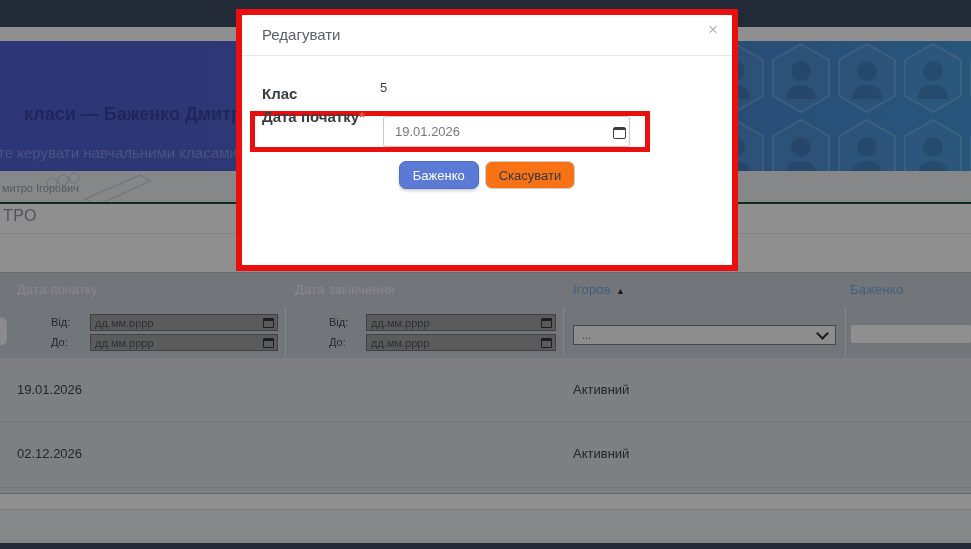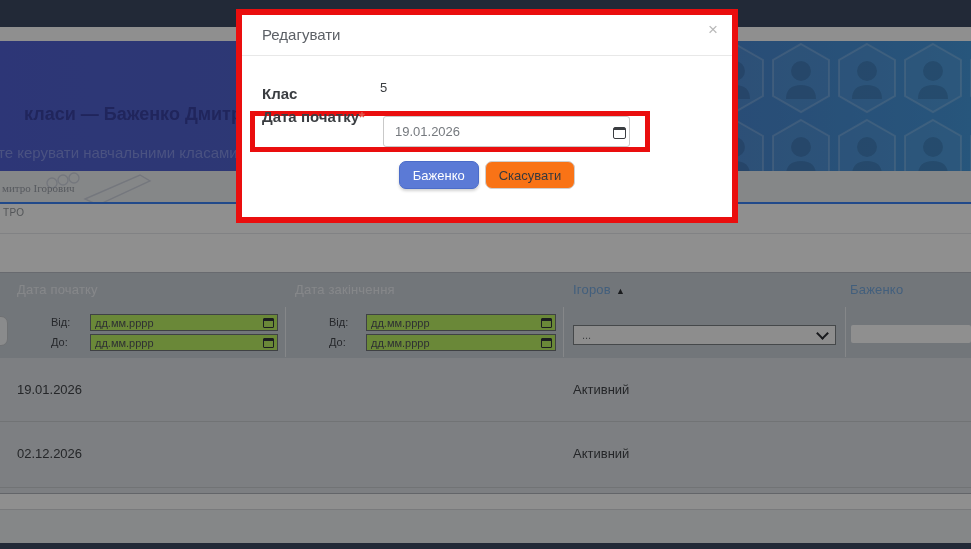--- a/index.html
+++ b/index.html
@@ -8,36 +8,36 @@
   .abs{position:absolute;}
 
   
   .page{position:absolute;inset:0;z-index:1;background:#ffffff;}
   .navbar{left:0;top:0;width:971px;height:27px;background:#3e4963;}
   .banner{left:0;top:41px;width:971px;height:130px;overflow:hidden;
           background:linear-gradient(90deg,#5161d4 0%,#5064cf 28%,#4a7fcd 60%,#4799dd 100%);}
   .hexwrap{position:absolute;left:240px;top:0;width:731px;height:130px;opacity:.85;}
   .banner-title{position:absolute;left:24px;top:63px;font-size:18px;font-weight:bold;color:#3a43a4;white-space:nowrap;}
   .banner-sub{position:absolute;left:-2px;top:103px;font-size:15px;color:#8492e6;white-space:nowrap;}
-  .doodle-strip{left:0;top:171px;width:971px;height:31px;background:#eef0f3;border-bottom:2px solid #3b82f6;overflow:hidden;font-family:Liberation Serif, serif;}
+  .doodle-strip{left:0;top:171px;width:971px;height:31px;background:#eef0f3;border-bottom:2px solid #14532d;overflow:hidden;}
   .breadcrumb{position:absolute;left:2px;top:11px;font-size:11px;color:#9aa0a8;white-space:nowrap;}
   .doodle-abc{position:absolute;left:560px;top:4px;font-size:20px;letter-spacing:14px;color:#c9cfda;
               font-style:italic;opacity:.8;}
-  .page-heading{left:3px;top:207px;font-size:10px;color:#94989d;letter-spacing:.4px;}
+  .page-heading{left:3px;top:207px;font-size:16px;color:#94989d;letter-spacing:.4px;}
   .soft-line{left:0;top:233px;width:971px;height:1px;background:#e6e8eb;}
 
   
   .thead{left:0;top:272px;width:971px;height:86px;background:#ccd2da;border-top:1px solid #b9bec6;}
   .col-h{position:absolute;top:9px;font-size:13px;letter-spacing:.2px;}
   .col-h.dim{color:#eef1f5;}
   .col-h.link{color:#77aade;}
   .sort-arrow{font-size:9px;color:#2f3237;margin-left:5px;}
   .vsep{position:absolute;top:34px;height:50px;width:1px;background:#eef1f4;}
   .flabel{position:absolute;font-size:11px;color:#44484e;margin-left:32px;}
-  .finput{position:absolute;height:17px;box-sizing:border-box;background:#bef264;border:1px solid #70757a;
+  .finput{position:absolute;height:17px;box-sizing:border-box;background:#a3a3a3;border:1px solid #70757a;
           font-family:"Liberation Sans",sans-serif;font-size:11px;color:#505458;padding:1px 16px 1px 4px;border-radius:0;}
   .finput::placeholder{color:#52565b;opacity:1;}
   .cal{position:absolute;width:9px;height:8px;border:1.5px solid #33363b;border-radius:1px;}
   .cal::before{content:'';position:absolute;left:0;right:0;top:0;height:2px;background:#33363b;}
   .selectbox{position:absolute;left:573px;top:52px;width:263px;height:20px;box-sizing:border-box;
              background:#fbfbfb;border:1px solid #7b8084;display:flex;align-items:center;padding:0 8px;}
   .selectbox .val{font-size:11px;color:#707478;flex:1;}
   .chev{width:7px;height:7px;border-right:2.4px solid #2c2e33;border-bottom:2.4px solid #2c2e33;
         transform:rotate(45deg);margin-top:-4px;}
   .reason-filter{position:absolute;left:851px;top:52px;width:120px;height:18px;box-sizing:border-box;
@@ -45,21 +45,21 @@
   .tbody{left:0;top:358px;width:971px;height:135px;background:#dfe3e8;border-bottom:1px solid #b0b5bb;}
   .trow{position:absolute;left:0;width:971px;height:63px;}
   .trow .cell{position:absolute;top:24px;font-size:13px;color:#424549;}
   .rowline{position:absolute;left:0;width:971px;height:1px;background:#c9cdd1;}
   .footer-panel{left:0;top:509px;width:971px;height:34px;background:#eef0f2;border-top:1px solid #d8dadd;}
   .navy-bar{left:0;top:543px;width:971px;height:6px;background:#3e4963;}
   .edge-pill{left:-9px;top:316px;width:15px;height:28px;background:#f7f8f9;border:1px solid #c6cace;border-radius:7px;}
 
   
   .backdrop{position:absolute;inset:0;z-index:5;background:rgba(0,0,0,0.44);}
-  .modal-red{position:absolute;left:236px;top:9px;width:502px;height:214px;box-sizing:border-box;
+  .modal-red{position:absolute;left:236px;top:9px;width:502px;height:262px;box-sizing:border-box;
              z-index:10;border:6px solid #ea0e0e;background:#ffffff;}
   .modal-inner{position:absolute;inset:0;}
   .m-title{position:absolute;left:20px;top:11px;font-size:15px;color:#5c6066;}
   .m-close{position:absolute;right:14px;top:6px;font-size:17px;color:#b9b9b9;line-height:1;cursor:default;}
   .m-divider{position:absolute;left:0;top:40px;width:100%;height:1px;background:#e8e8e8;}
   .m-label{position:absolute;font-size:15px;font-weight:bold;color:#3a3d41;}
   .m-value{position:absolute;font-size:13px;color:#3a3d41;}
   .req{color:#e2574c;font-weight:bold;}
   .field-red{position:absolute;left:8px;top:96px;width:400px;height:41px;box-sizing:border-box;
              border:5px solid #ea0e0e;background:transparent;z-index:1;}

